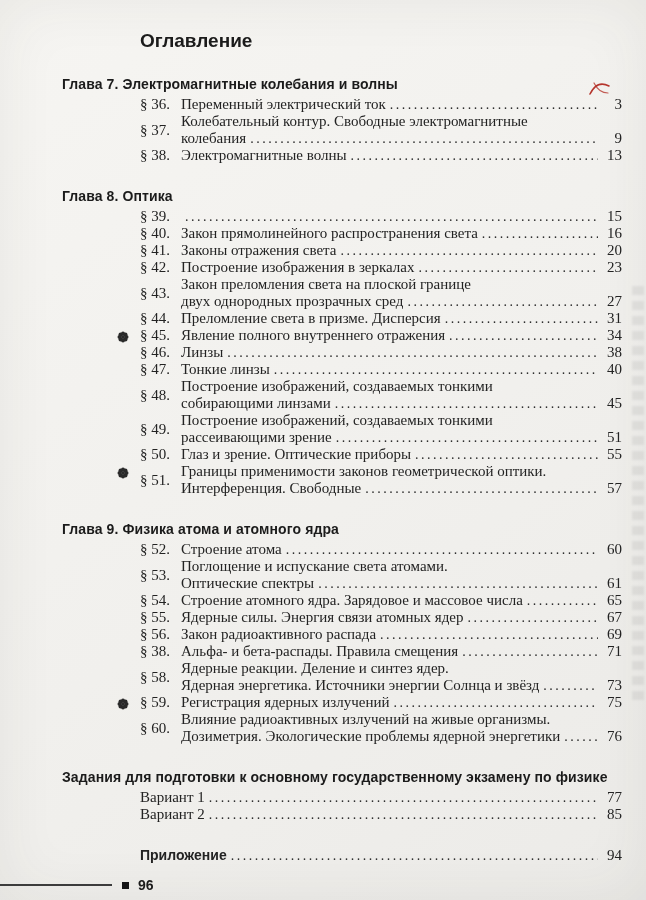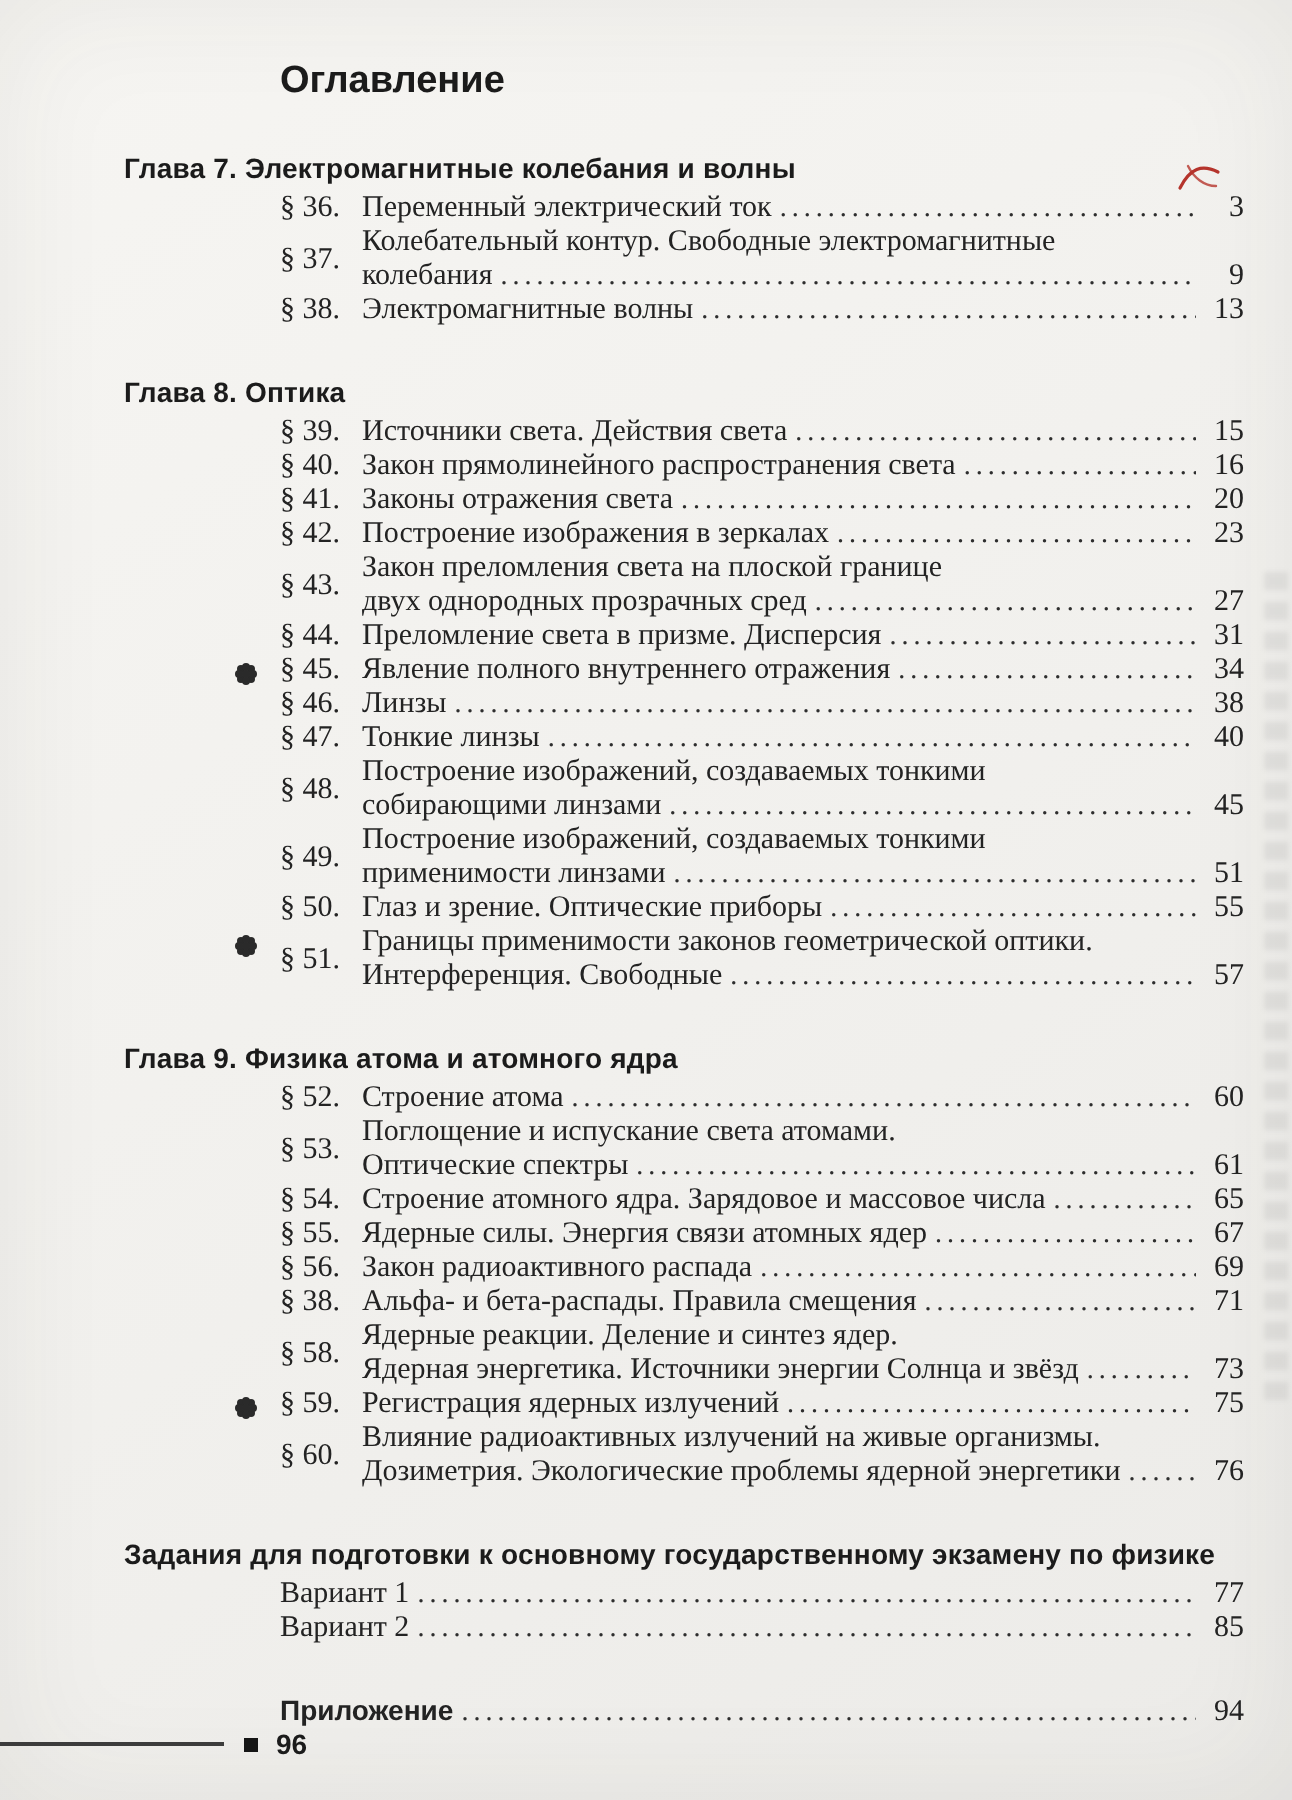--- a/index.html
+++ b/index.html
@@ -64,21 +64,21 @@
     position:absolute; left:55px; top:4px;
     width:12px; height:12px;
   }
   .flag i {
     display:block; position:relative; left:4px; top:4px;
     width:4px; height:4px; border-radius:50%; background:#2a2a2a;
     box-shadow:0 -3.5px 0 #2a2a2a, 0 3.5px 0 #2a2a2a, -3.5px 0 0 #2a2a2a, 3.5px 0 0 #2a2a2a,
                -2.5px -2.5px 0 #2a2a2a, 2.5px -2.5px 0 #2a2a2a, -2.5px 2.5px 0 #2a2a2a, 2.5px 2.5px 0 #2a2a2a;
   }
   .footer {
-    position:absolute; left:0; bottom:20px;
+    position:absolute; left:0; bottom:7px;
     display:flex; align-items:center;
   }
   .footer .rule { width:112px; height:2px; background:#3c3c3c; }
   .footer .sq { width:7px; height:7px; background:#151515; margin-left:10px; }
   .footer .pgnum {
     font-family:"Liberation Sans", sans-serif;
     font-weight:bold; font-size:14px; color:#1b1b1b;
     margin-left:9px;
   }
   .pen-mark { position:absolute; left:588px; top:80px; }
@@ -128,21 +128,20 @@
             </div>
           </div>
         </div>
       </section>
       <section class="toc-section">
         <div class="chapter-heading">Глава 8. Оптика</div>
         <div class="entry">
           <span class="num">§ 39.</span>
           <div class="entry-body">
             <div class="entry-last">
-              <span class="entry-text">Источники света. Действия света</span>
               <span class="dots"></span>
               <span class="pagenum">15</span>
             </div>
           </div>
         </div>
         <div class="entry">
           <span class="num">§ 40.</span>
           <div class="entry-body">
             <div class="entry-last">
               <span class="entry-text">Закон прямолинейного распространения света</span>
@@ -234,21 +233,21 @@
               <span class="dots"></span>
               <span class="pagenum">45</span>
             </div>
           </div>
         </div>
         <div class="entry">
           <span class="num">§ 49.</span>
           <div class="entry-body">
             <div class="entry-line entry-text">Построение изображений, создаваемых тонкими</div>
             <div class="entry-last">
-              <span class="entry-text">применимости линзами</span>
+              <span class="entry-text">рассеивающими зрение</span>
               <span class="dots"></span>
               <span class="pagenum">51</span>
             </div>
           </div>
         </div>
         <div class="entry">
           <span class="num">§ 50.</span>
           <div class="entry-body">
             <div class="entry-last">
               <span class="entry-text">Глаз и зрение. Оптические приборы</span>

